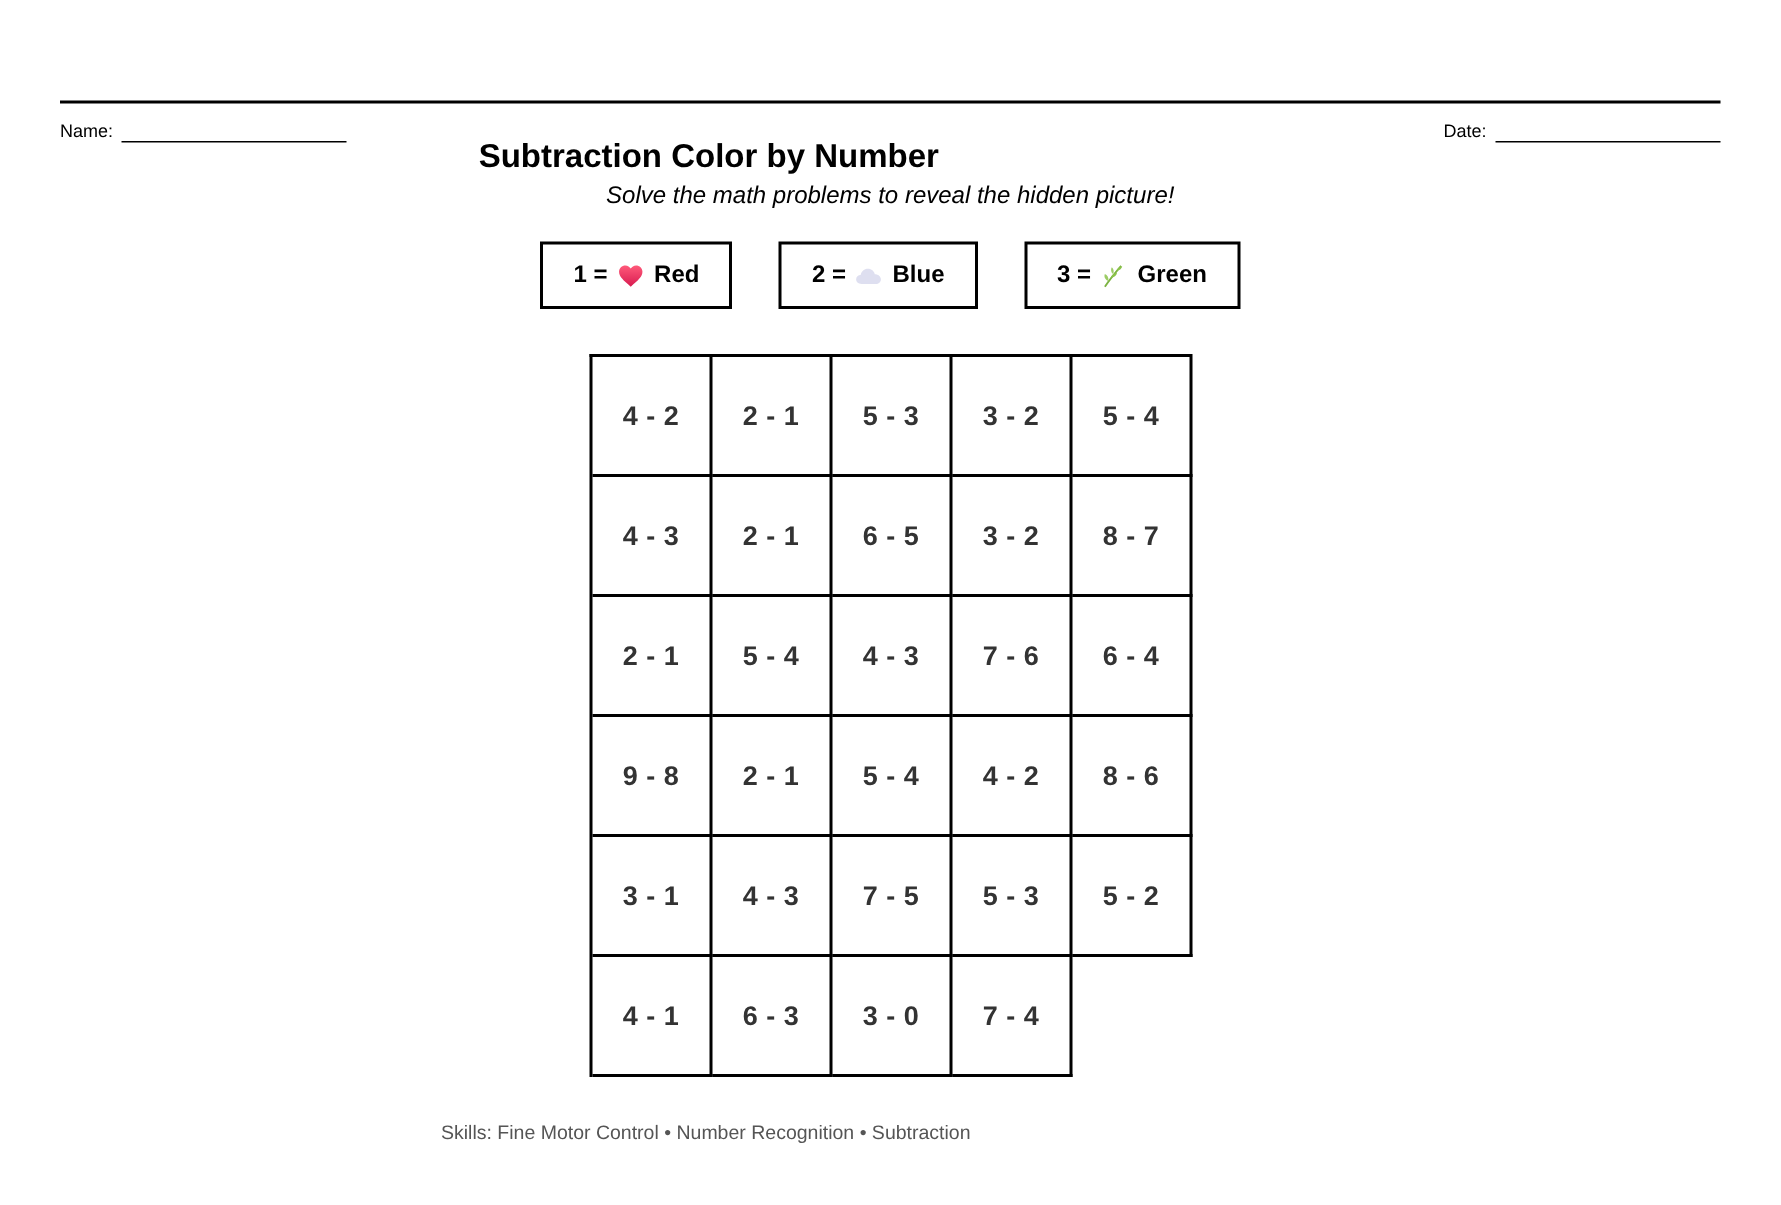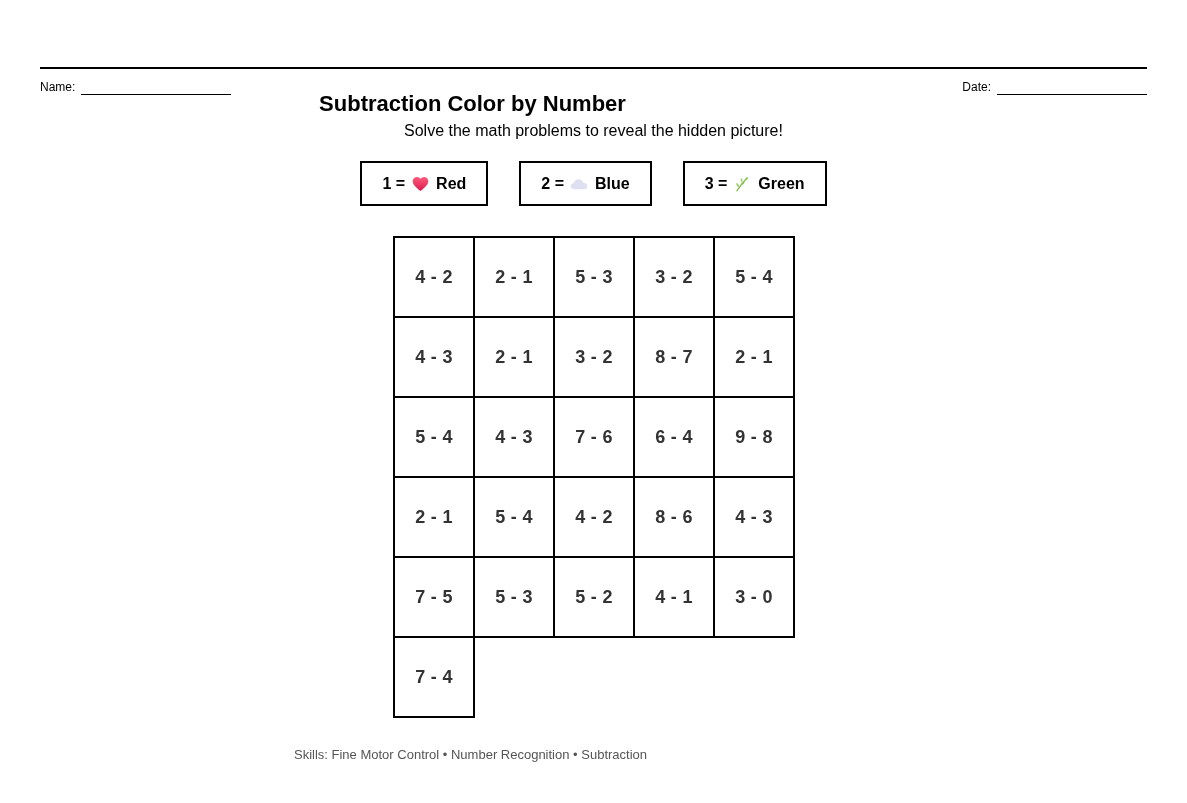--- a/index.html
+++ b/index.html
@@ -50,20 +50,21 @@
       line-height: 28px;
     }
     .subtitle {
       position: absolute;
       left: 0;
       top: 121px;
       width: 1187px;
       text-align: center;
       font-size: 16px;
       line-height: 20px;
+      font-style: italic;
     }
     .legend {
       position: absolute;
       top: 161px;
       left: 0;
       width: 1187px;
       display: flex;
       justify-content: center;
       gap: 31px;
     }
@@ -179,38 +180,41 @@
 
 <div class="grid">
   <div class="cell">4 - 2</div>
   <div class="cell">2 - 1</div>
   <div class="cell">5 - 3</div>
   <div class="cell">3 - 2</div>
 
   <div class="cell">5 - 4</div>
   <div class="cell">4 - 3</div>
   <div class="cell">2 - 1</div>
+  <div class="cell">6 - 5</div>
   <div class="cell">3 - 2</div>
 
   <div class="cell">8 - 7</div>
   <div class="cell">2 - 1</div>
   <div class="cell">5 - 4</div>
   <div class="cell">4 - 3</div>
   <div class="cell">7 - 6</div>
 
   <div class="cell">6 - 4</div>
   <div class="cell">9 - 8</div>
   <div class="cell">2 - 1</div>
   <div class="cell">5 - 4</div>
   <div class="cell">4 - 2</div>
 
   <div class="cell">8 - 6</div>
+  <div class="cell">3 - 1</div>
   <div class="cell">4 - 3</div>
   <div class="cell">7 - 5</div>
   <div class="cell">5 - 3</div>
 
   <div class="cell">5 - 2</div>
   <div class="cell">4 - 1</div>
+  <div class="cell">6 - 3</div>
   <div class="cell">3 - 0</div>
   <div class="cell">7 - 4</div>
 </div>
 
 <p class="footer">Skills: Fine Motor Control • Number Recognition • Subtraction</p>
 
 </body></html>

